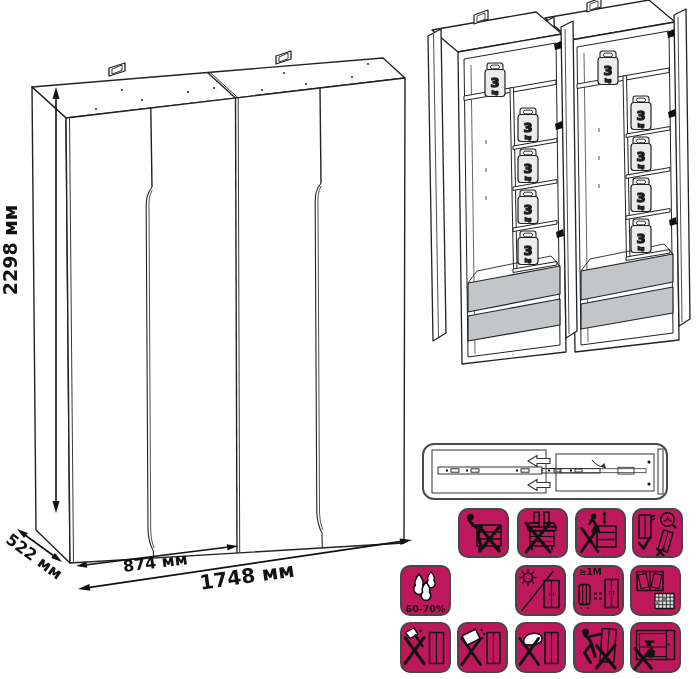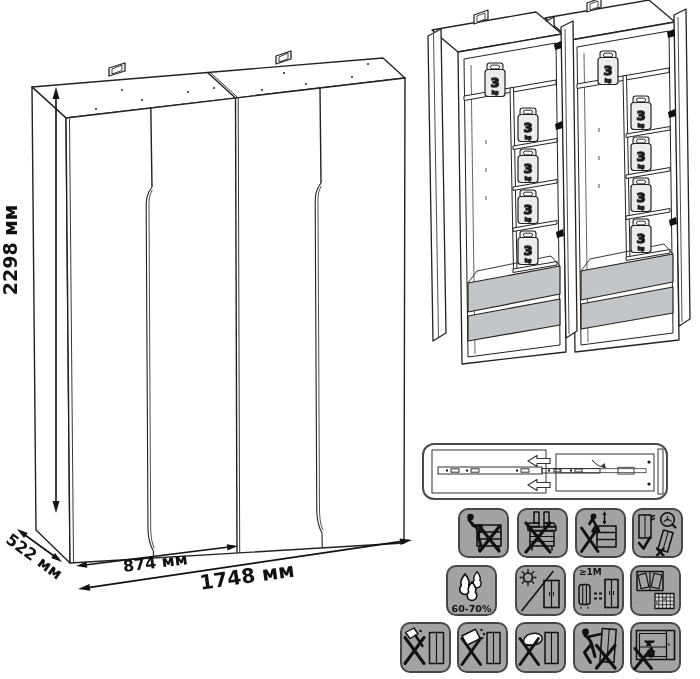--- a/index.html
+++ b/index.html
@@ -2,21 +2,21 @@
 <html><head>
 <meta charset="utf-8">
 <style>
   html,body{margin:0;padding:0;background:#fff;}
   body{width:700px;height:679px;overflow:hidden;font-family:"DejaVu Sans",sans-serif;}
   .canvas{position:relative;width:700px;height:679px;background:#fff;}
   .abs{position:absolute;left:0;top:0;}
   .info-panel{position:absolute;left:395px;top:440px;width:305px;height:239px;}
   .slide-box{position:absolute;left:27px;top:3px;width:246px;height:57px;border:2px solid #4a4a4a;border-radius:12px;box-sizing:border-box;background:#fff;}
   .slide-box svg{display:block;width:100%;height:100%;}
-  .tile{position:absolute;width:51px;height:50px;border:2px solid #474747;border-radius:10px;box-sizing:border-box;background:#a3a3a3;}
+  .tile{position:absolute;width:51px;height:50px;border:2px solid #474747;border-radius:10px;box-sizing:border-box;background:#be185d;}
   .tile svg{display:block;width:100%;height:100%;}
   .tile-label{position:absolute;left:0;right:0;bottom:1px;text-align:center;font-weight:bold;color:#111;line-height:1;}
   .lbl-hum{font-size:9.5px;}
   .lbl-temp{font-size:7.2px;}
   .lbl-dist{position:absolute;left:4px;top:1px;font-size:9px;font-weight:bold;color:#111;line-height:1;}
 </style>
 </head>
 <body>
 
 <div class="canvas">
@@ -225,21 +225,21 @@
         <line x1="38.3" y1="14.5" x2="41.5" y2="17.5" stroke-width="2.2"></line>
         <g transform="rotate(16 31.5 31)">
             <rect x="26.5" y="21" width="10" height="20" stroke-width="1.5"></rect>
             <line x1="31.5" y1="21" x2="31.5" y2="41" stroke-width="1"></line>
           </g>
         <line x1="23" y1="38.5" x2="29.5" y2="45.5" stroke-width="2.4"></line>
         <line x1="29.5" y1="38.5" x2="23" y2="45.5" stroke-width="2.4"></line>
       </svg>
     </div>
 
-    <div class="tile" style="left:5px;top:125px;height:51px;margin-left:46px;">
+    <div class="tile" style="left:5px;top:125px;height:51px;">
       <svg viewBox="0 0 47 46" stroke="#111" fill="#fff" stroke-linejoin="round">
         <path transform="translate(17,14) scale(1.15)" d="M0,-6.5 C3.5,-2 4.5,0.8 3.2,3.4 A4.6,4.6 0 1 1 -3.2,3.4 C-4.5,0.8 -3.5,-2 0,-6.5 Z" stroke-width="1.5"></path>
         <path transform="translate(29,10) scale(0.9)" d="M0,-6.5 C3.5,-2 4.5,0.8 3.2,3.4 A4.6,4.6 0 1 1 -3.2,3.4 C-4.5,0.8 -3.5,-2 0,-6.5 Z" stroke-width="1.6"></path>
         <path transform="translate(24,21) scale(1.05)" d="M0,-6.5 C3.5,-2 4.5,0.8 3.2,3.4 A4.6,4.6 0 1 1 -3.2,3.4 C-4.5,0.8 -3.5,-2 0,-6.5 Z" stroke-width="1.5"></path>
       </svg>
       <div class="tile-label lbl-hum">60-70%</div>
     </div>
     <div class="tile" style="left:120px;top:125px;height:51px;">
       <svg viewBox="0 0 47 46" stroke="#111" fill="none" stroke-linecap="round">
         <circle cx="11" cy="10" r="4.5" stroke-width="1.6"></circle>

